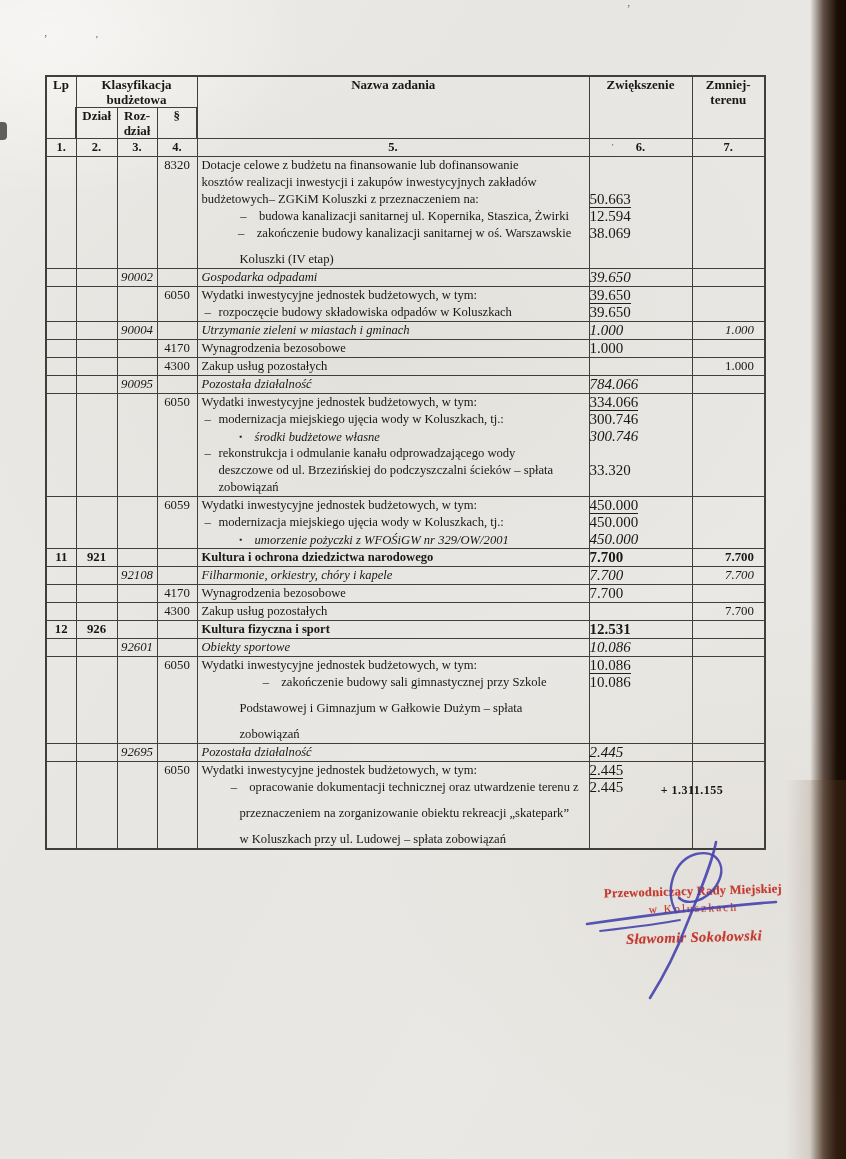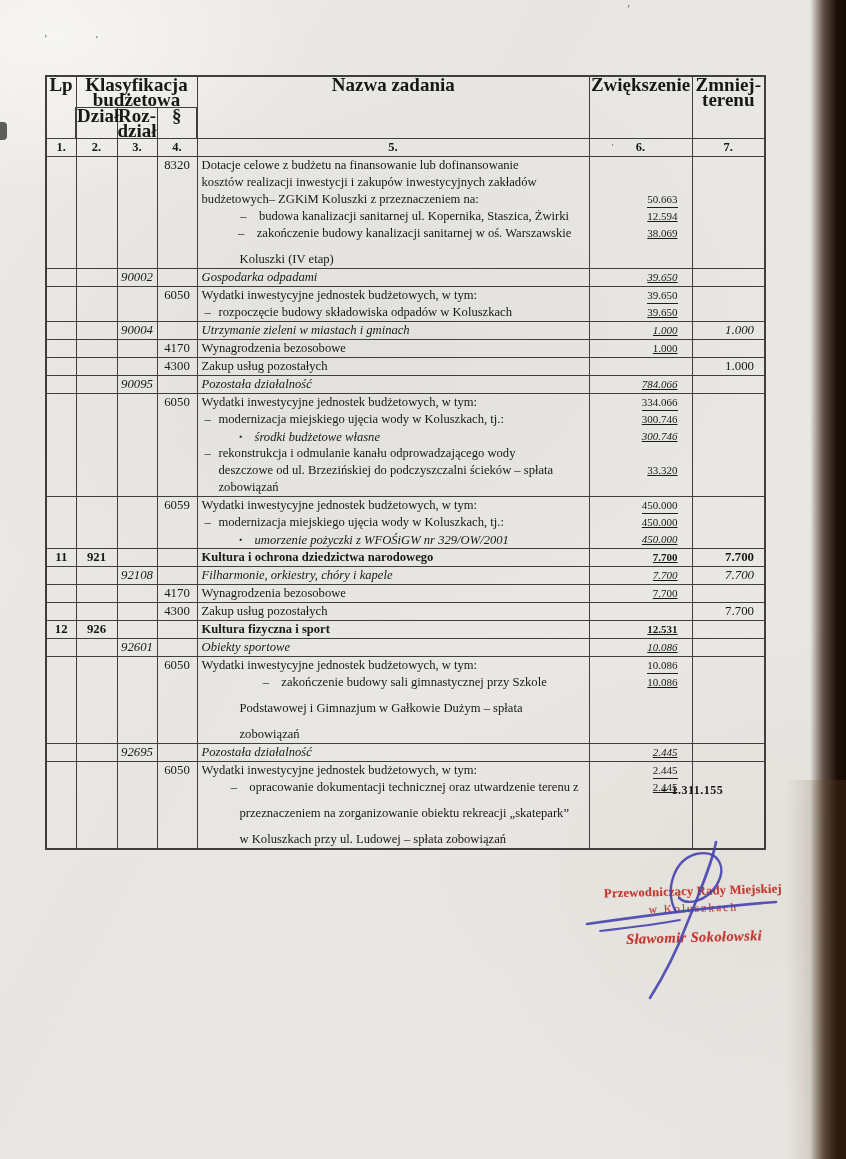--- a/index.html
+++ b/index.html
@@ -38,35 +38,35 @@
     border:1px solid #403f3b; padding:0; vertical-align:top; overflow:visible;
   }
   table.budget{border:2px solid #39383400;}
   table.budget tr:first-child th{border-top-width:2px;}
   table.budget td:first-child, table.budget th:first-child{border-left-width:2px;}
   table.budget td:last-child, table.budget th:last-child{border-right-width:2px;}
   tbody tr:last-child td{border-bottom-width:2px;}
 
   thead th{
     font-weight:bold; text-align:center; vertical-align:middle;
-    white-space:pre-line; line-height:15px; font-size:19px;
+    white-space:pre-line; line-height:15px; font-size:13px;
   }
   thead .nums th{height:17px; line-height:15px; font-size:12.5px; vertical-align:middle;}
   thead .h1{height:30px;} thead .h2{height:27px;}
 
   tbody td{font-size:12.6px;}
   .ln{height:17px; line-height:17px; white-space:nowrap;}
   .c-lp,.c-dz,.c-rz,.c-par{text-align:center; line-height:17px; font-size:12.8px;}
   .c-nz .p{padding-left:4px;}
   .dw{padding-left:11px;text-align:center;} .dw .mk{display:inline-block; width:31px;}
   .dt{padding-left:7px;}  .dt .mk{display:inline-block; width:14px;}
   .cw{padding-left:42px;margin-top:9px;}
   .ct{padding-left:21px;}
   .sb{padding-left:42px; font-style:italic;} .sb .mk{display:inline-block; width:15px; font-size:8px; vertical-align:1.5px; font-style:normal;}
-  .c-zw .amt{text-align:right; padding-right:14px; font-size:11px;text-decoration:underline;}
+  .c-zw .amt{text-align:left; padding-right:14px; font-size:15px;}
   .c-zm .amt{text-align:right; padding-right:10px; font-size:12.9px;}
   .und{border-bottom:1px solid #1f1f1e; display:inline-block; line-height:15px; height:15px;}
   .ital, .ital .c-lp, .ital td{font-style:italic;}
   tr.ital td{font-style:italic;}
   tr.bold td{font-weight:bold;}
 
   
   .total-line{
     position:absolute; left:612px; top:783px; width:160px;
     font-weight:bold; font-size:12px; letter-spacing:.5px; text-align:center; color:#161614;

